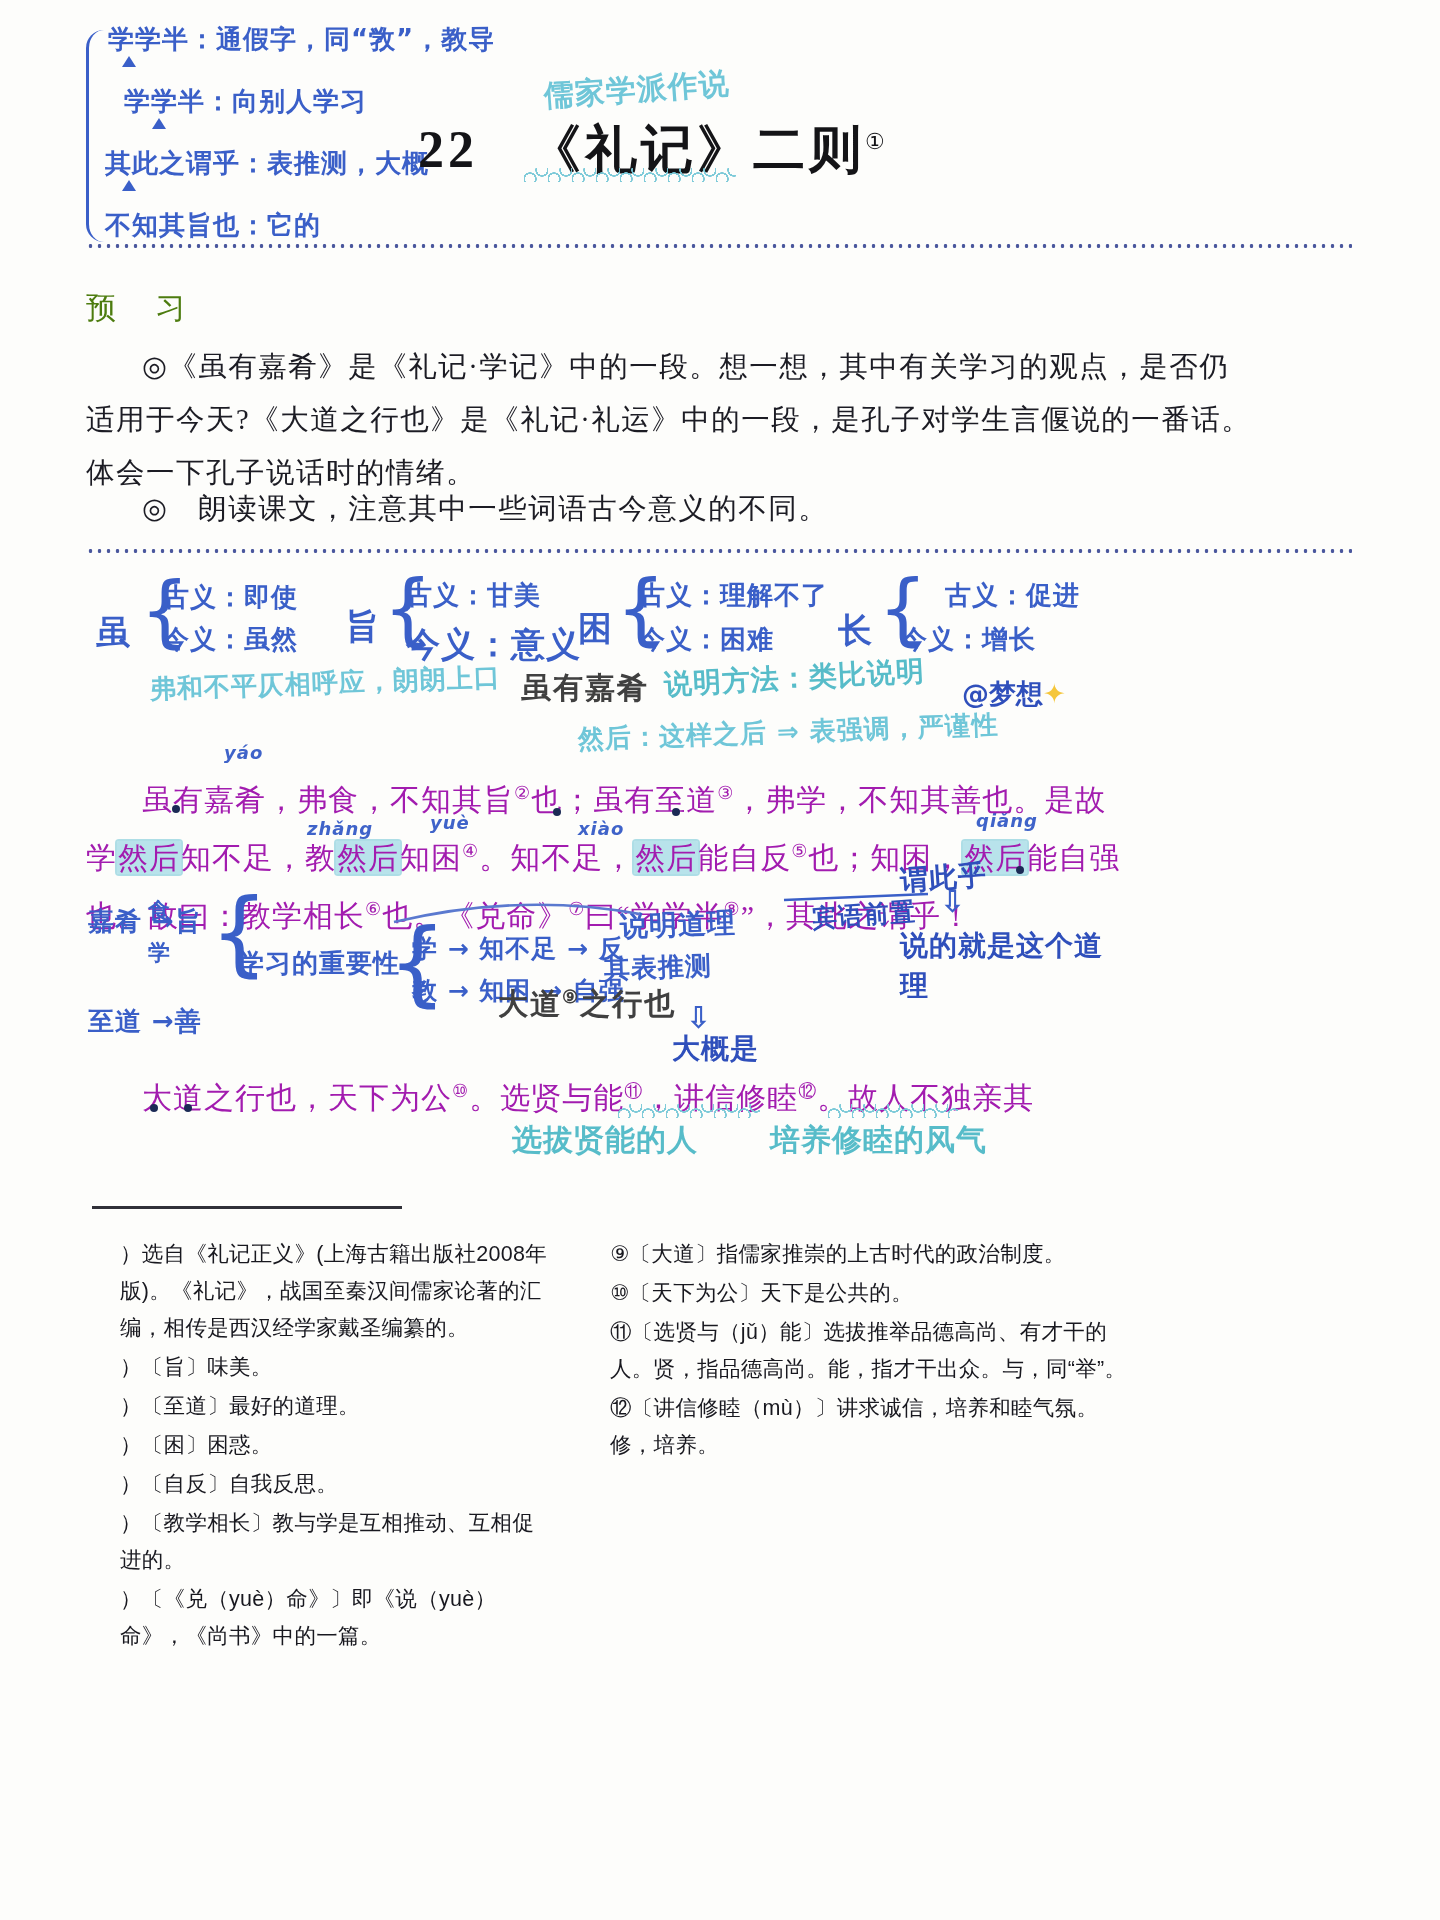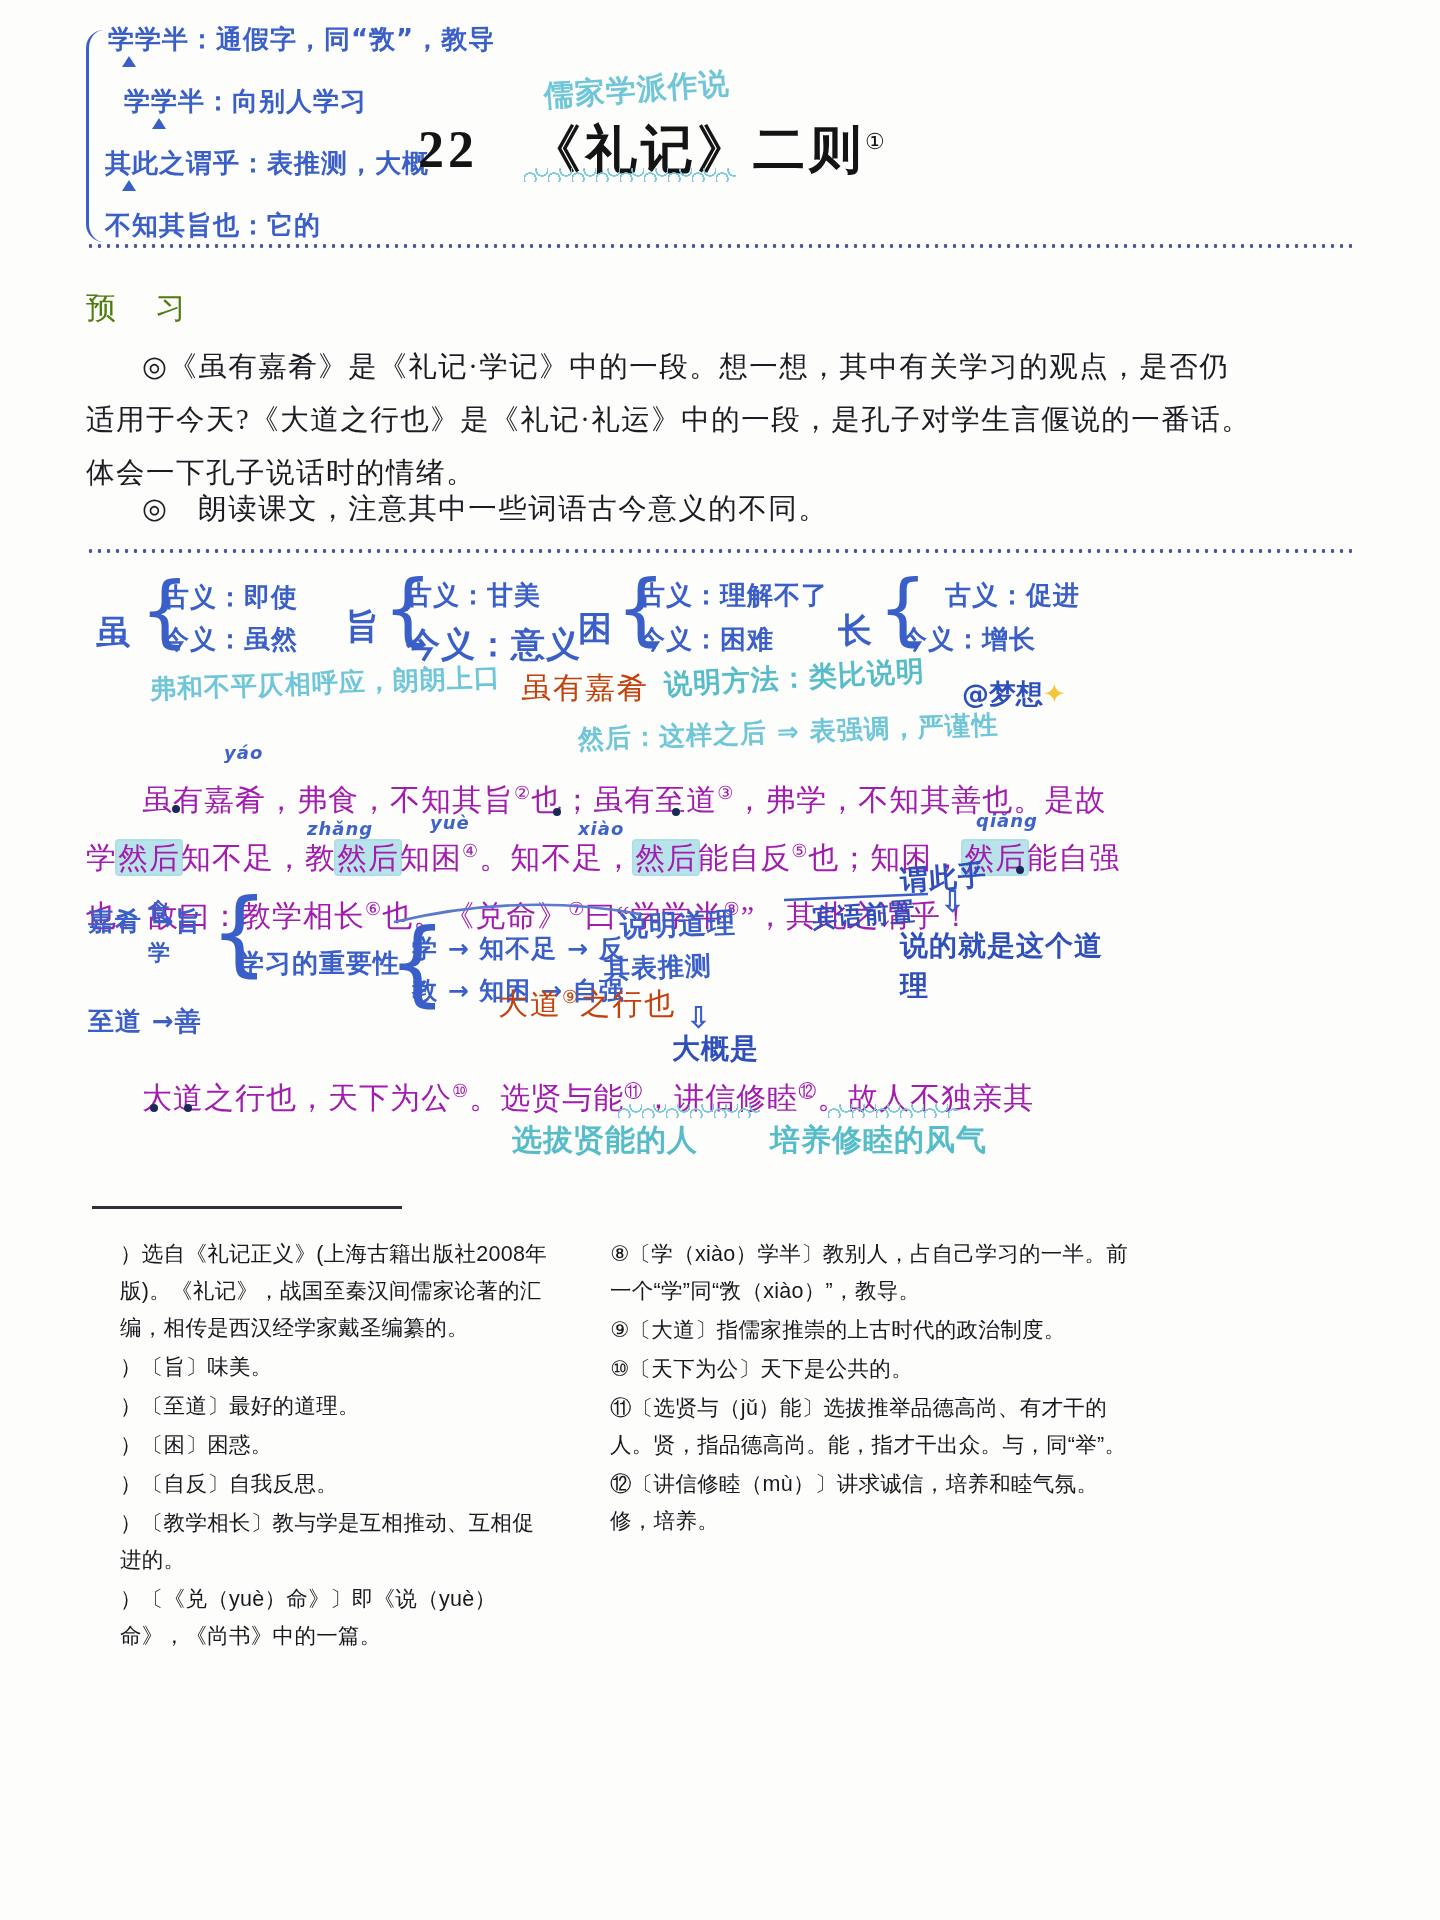--- a/index.html
+++ b/index.html
@@ -131,22 +131,22 @@
       radial-gradient(circle at 18px 2px, transparent 5px, #79c9d8 5px, #79c9d8 6.6px, transparent 6.8px);
     background-size:24px 14px;
     background-repeat:repeat-x;
     opacity:.95;
   }
 
   
   .mini-head{
     position:absolute;
     font-family:"Liberation Serif","DejaVu Serif",serif;
-    font-weight:normal;
-    font-size:30px;letter-spacing:2px;color:#c2410c;
+    font-weight:bold;
+    font-size:30px;letter-spacing:2px;color:#404040;
     white-space:nowrap;
   }
 
   
   .arrow{position:absolute;font-family:"DejaVu Sans",sans-serif;color:#3a5fc8;font-weight:bold;}
 
   
   .fn-rule{position:absolute;height:3px;background:#303038;}
   .fn{
     position:absolute;
@@ -310,20 +310,19 @@
     <p><span>）选自《礼记正义》(上海古籍出版社2008年版)。《礼记》，战国至秦汉间儒家论著的汇编，相传是西汉经学家戴圣编纂的。</span></p>
     <p><span>）〔旨〕味美。</span></p>
     <p><span>）〔至道〕最好的道理。</span></p>
     <p><span>）〔困〕困惑。</span></p>
     <p><span>）〔自反〕自我反思。</span></p>
     <p><span>）〔教学相长〕教与学是互相推动、互相促进的。</span></p>
     <p><span>）〔《兑（yuè）命》〕即《说（yuè）命》，《尚书》中的一篇。</span></p>
   </div>
 
   <div class="fn" style="left:580px;top:1236px;width:560px;">
-    <p><span>⑧〔学（xiào）学半〕教别人，占自己学习的一半。前一个“学”同“敩（xiào）”，教导。</span></p>
     <p><span>⑨〔大道〕指儒家推崇的上古时代的政治制度。</span></p>
     <p><span>⑩〔天下为公〕天下是公共的。</span></p>
     <p><span>⑪〔选贤与（jǔ）能〕选拔推举品德高尚、有才干的人。贤，指品德高尚。能，指才干出众。与，同“举”。</span></p>
     <p><span>⑫〔讲信修睦（mù）〕讲求诚信，培养和睦气氛。修，培养。</span></p>
   </div>
 
 </div>
 
 </body></html>

